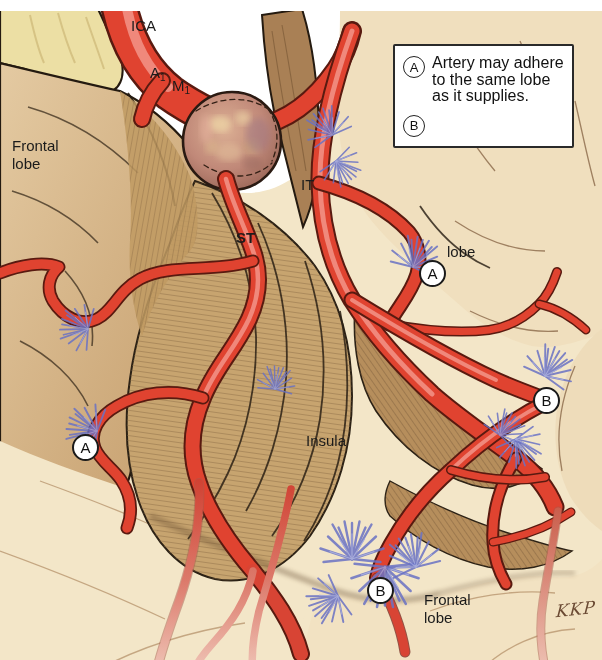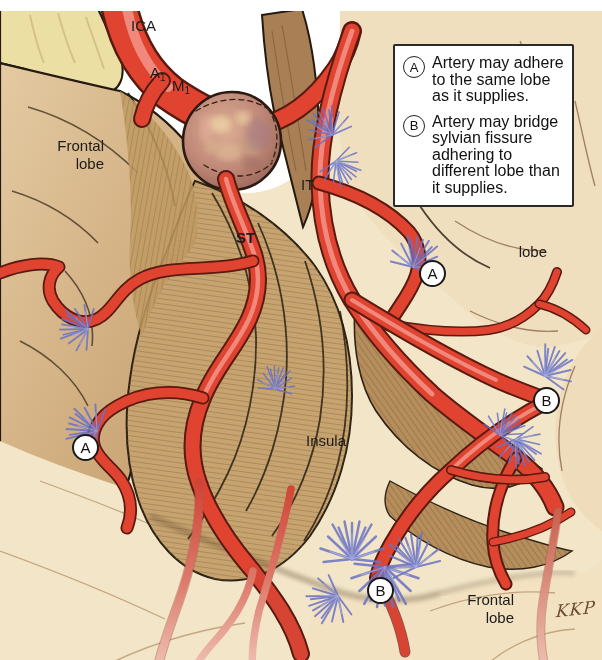--- a/index.html
+++ b/index.html
@@ -1,21 +1,21 @@
 <!DOCTYPE html>
 <html><head>
 <meta charset="utf-8">
 <style>
   html,body{margin:0;padding:0;background:#ffffff;}
   .stage{position:relative;width:602px;height:660px;overflow:hidden;
          font-family:"Liberation Sans",sans-serif;background:#f3e6c8;margin-top:11px;}
   .stage svg{position:absolute;left:0;top:0;}
   .lbl{position:absolute;color:#1b1b1b;font-size:15px;line-height:18px;
        white-space:nowrap;z-index:5;}
-  .lbl.center{text-align:right;white-space:normal;}
+  .lbl.center{text-align:left;white-space:normal;}
   .lbl .line{display:block;}
   sub.sc{font-size:10px;vertical-align:-3px;}
   .marker{position:absolute;width:27px;height:27px;border-radius:50%;
           background:#ffffff;border:2.3px solid #1a1a1a;display:flex;
           align-items:center;justify-content:center;font-size:15px;
           color:#111;z-index:6;box-sizing:border-box;}
   .legend{position:absolute;left:393px;top:33px;width:181px;box-sizing:border-box;
           background:#ffffff;border:2px solid #2a2a2a;border-radius:2px;
           padding:9px 8px 9px 8px;z-index:7;}
   .legend-item{display:flex;gap:7px;margin-bottom:9px;}
@@ -303,17 +303,16 @@
   <div class="legend-item">
     <div class="legend-marker">
           <span>A</span>
         </div>
     <div class="legend-text">Artery may adhere to the same lobe as it supplies.</div>
   </div>
   <div class="legend-item">
     <div class="legend-marker">
           <span>B</span>
         </div>
-    <div class="legend-text">Artery may bridge sylvian fissure adhering to different lobe than it supplies.</div>
   </div>
 </div>
 
 </div>
 
 </body></html>

